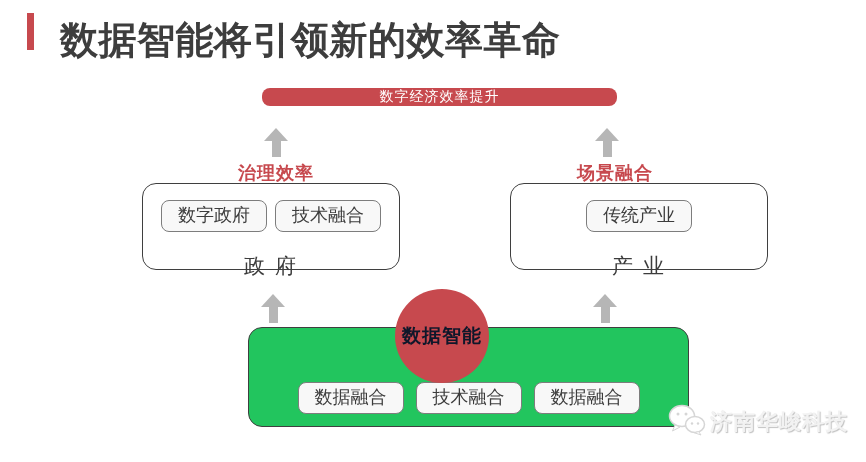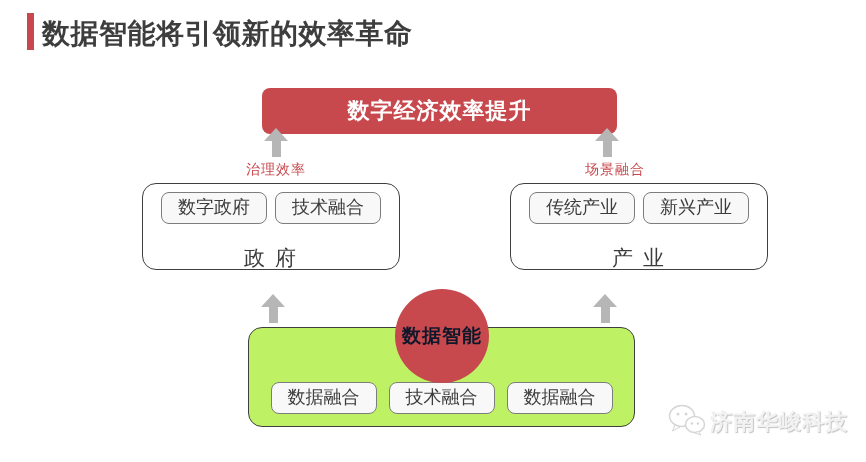--- a/index.html
+++ b/index.html
@@ -14,73 +14,73 @@
   body{font-family:"Liberation Sans","DejaVu Sans",sans-serif;}
   .canvas{
     position:relative;width:866px;height:462px;background:#ffffff;overflow:hidden;
   }
 
   
   .title-accent{
     position:absolute;left:27px;top:13px;width:7px;height:37px;background:var(--red);
   }
   .page-title{
-    position:absolute;left:42px;top:15px;font-size:28px;font-weight:bold;color:#3d3d3d;
+    position:absolute;left:60px;top:15px;font-size:38px;font-weight:bold;color:#3d3d3d;
     letter-spacing:0.5px;white-space:nowrap;
   }
 
   
   .top-box{
-    position:absolute;left:262px;top:88px;width:355px;height:46px;border-radius:8px;
-    background:var(--red);color:#ffffff;font-size:22px;font-weight:bold;
+    position:absolute;left:262px;top:88px;width:355px;height:18px;border-radius:8px;
+    background:var(--red);color:#ffffff;font-size:14px;font-weight:normal;
     display:flex;align-items:center;justify-content:center;letter-spacing:1px;
   }
 
   
   .arrow-up{position:absolute;width:24px;}
   .arrow-up .head{
     width:0;height:0;margin:0 auto;
     border-left:12px solid transparent;border-right:12px solid transparent;
     border-bottom:13px solid var(--arrow);
   }
   .arrow-up .shaft{width:9px;height:16px;background:var(--arrow);margin:0 auto;}
   .arrow-top-left{left:264px;top:128px;}
   .arrow-top-right{left:595px;top:128px;}
   .arrow-mid-left{left:261px;top:294px;}
   .arrow-mid-right{left:593px;top:294px;}
 
   
   .eff-label{
     position:absolute;top:161px;width:140px;text-align:center;
-    color:var(--red);font-size:14px;font-weight:normal;letter-spacing:1px;
+    color:var(--red);font-size:18px;font-weight:bold;letter-spacing:1px;
   }
   .eff-left{left:206px;}
   .eff-right{left:545px;}
 
   
   .group-box{
     position:absolute;top:183px;width:258px;height:87px;background:#ffffff;
     border:1.5px solid var(--box-border);border-radius:14px;
     display:flex;flex-direction:column;align-items:center;
   }
   .group-left{left:142px;}
   .group-right{left:510px;align-items:center;}
-  .chip-row{display:flex;gap:8px;margin-top:8px;}
+  .chip-row{display:flex;gap:8px;margin-top:16px;}
   .chip{
     height:32px;line-height:29px;padding:0 16px;background:#f8f8f8;
     border:1.5px solid var(--chip-border);border-radius:8px;
     font-size:18px;color:var(--dark);white-space:nowrap;text-align:center;
   }
   .group-label{
     margin-top:20px;font-size:21px;color:var(--dark);letter-spacing:2px;
   }
 
   
   .bottom-box{
-    position:absolute;left:248px;top:327px;width:387px;height:100px;background:#bef264;
+    position:absolute;left:248px;top:327px;width:441px;height:100px;background:#22c55e;
     border:1.5px solid var(--box-border);border-radius:14px;
   }
   .bottom-chip-row{
     position:absolute;left:0;right:0;bottom:12px;
     display:flex;justify-content:center;gap:12px;
   }
 
   
   .center-circle{
     position:absolute;left:395px;top:289px;width:94px;height:94px;border-radius:50%;
@@ -131,21 +131,20 @@
     <div class="chip-row">
       <div class="chip">数字政府</div>
       <div class="chip">技术融合</div>
     </div>
     <div class="group-label">政 府</div>
   </div>
 
   <div class="group-box group-right">
     <div class="chip-row">
       <div class="chip">传统产业</div>
-      <div class="chip">新兴产业</div>
     </div>
     <div class="group-label">产 业</div>
   </div>
 
   <div class="bottom-box">
     <div class="bottom-chip-row">
       <div class="chip">数据融合</div>
       <div class="chip">技术融合</div>
       <div class="chip">数据融合</div>
     </div>

